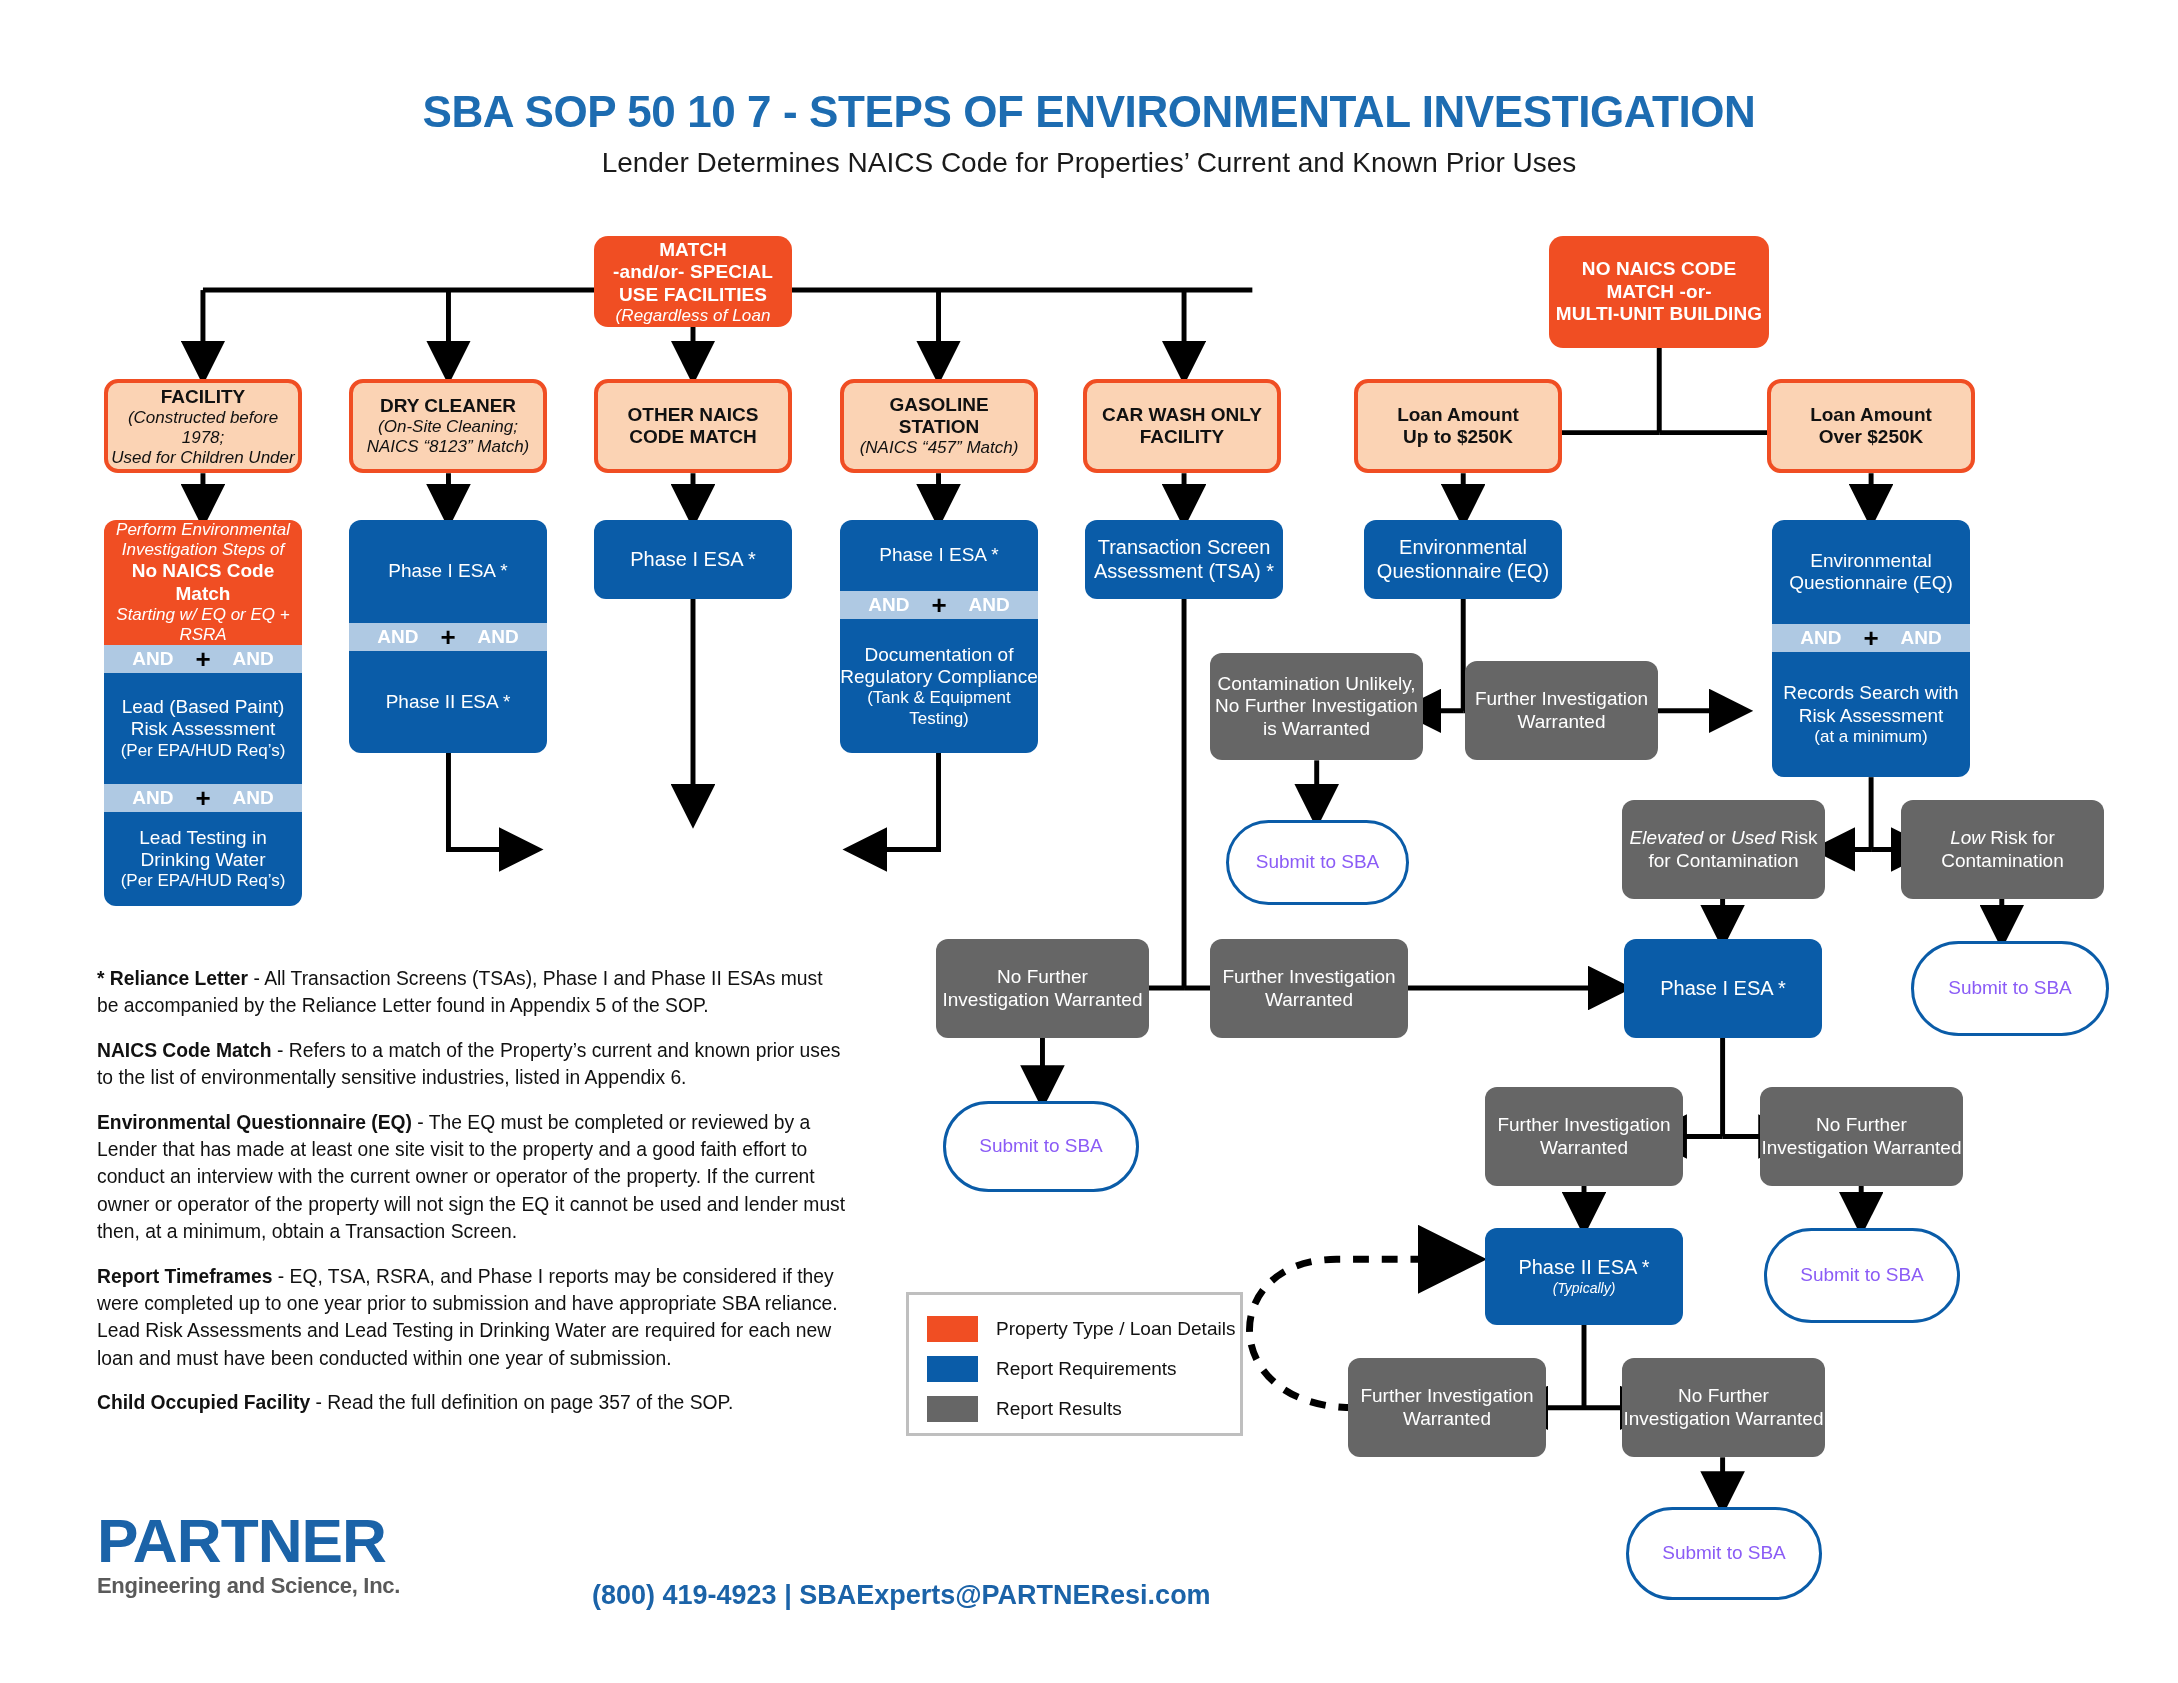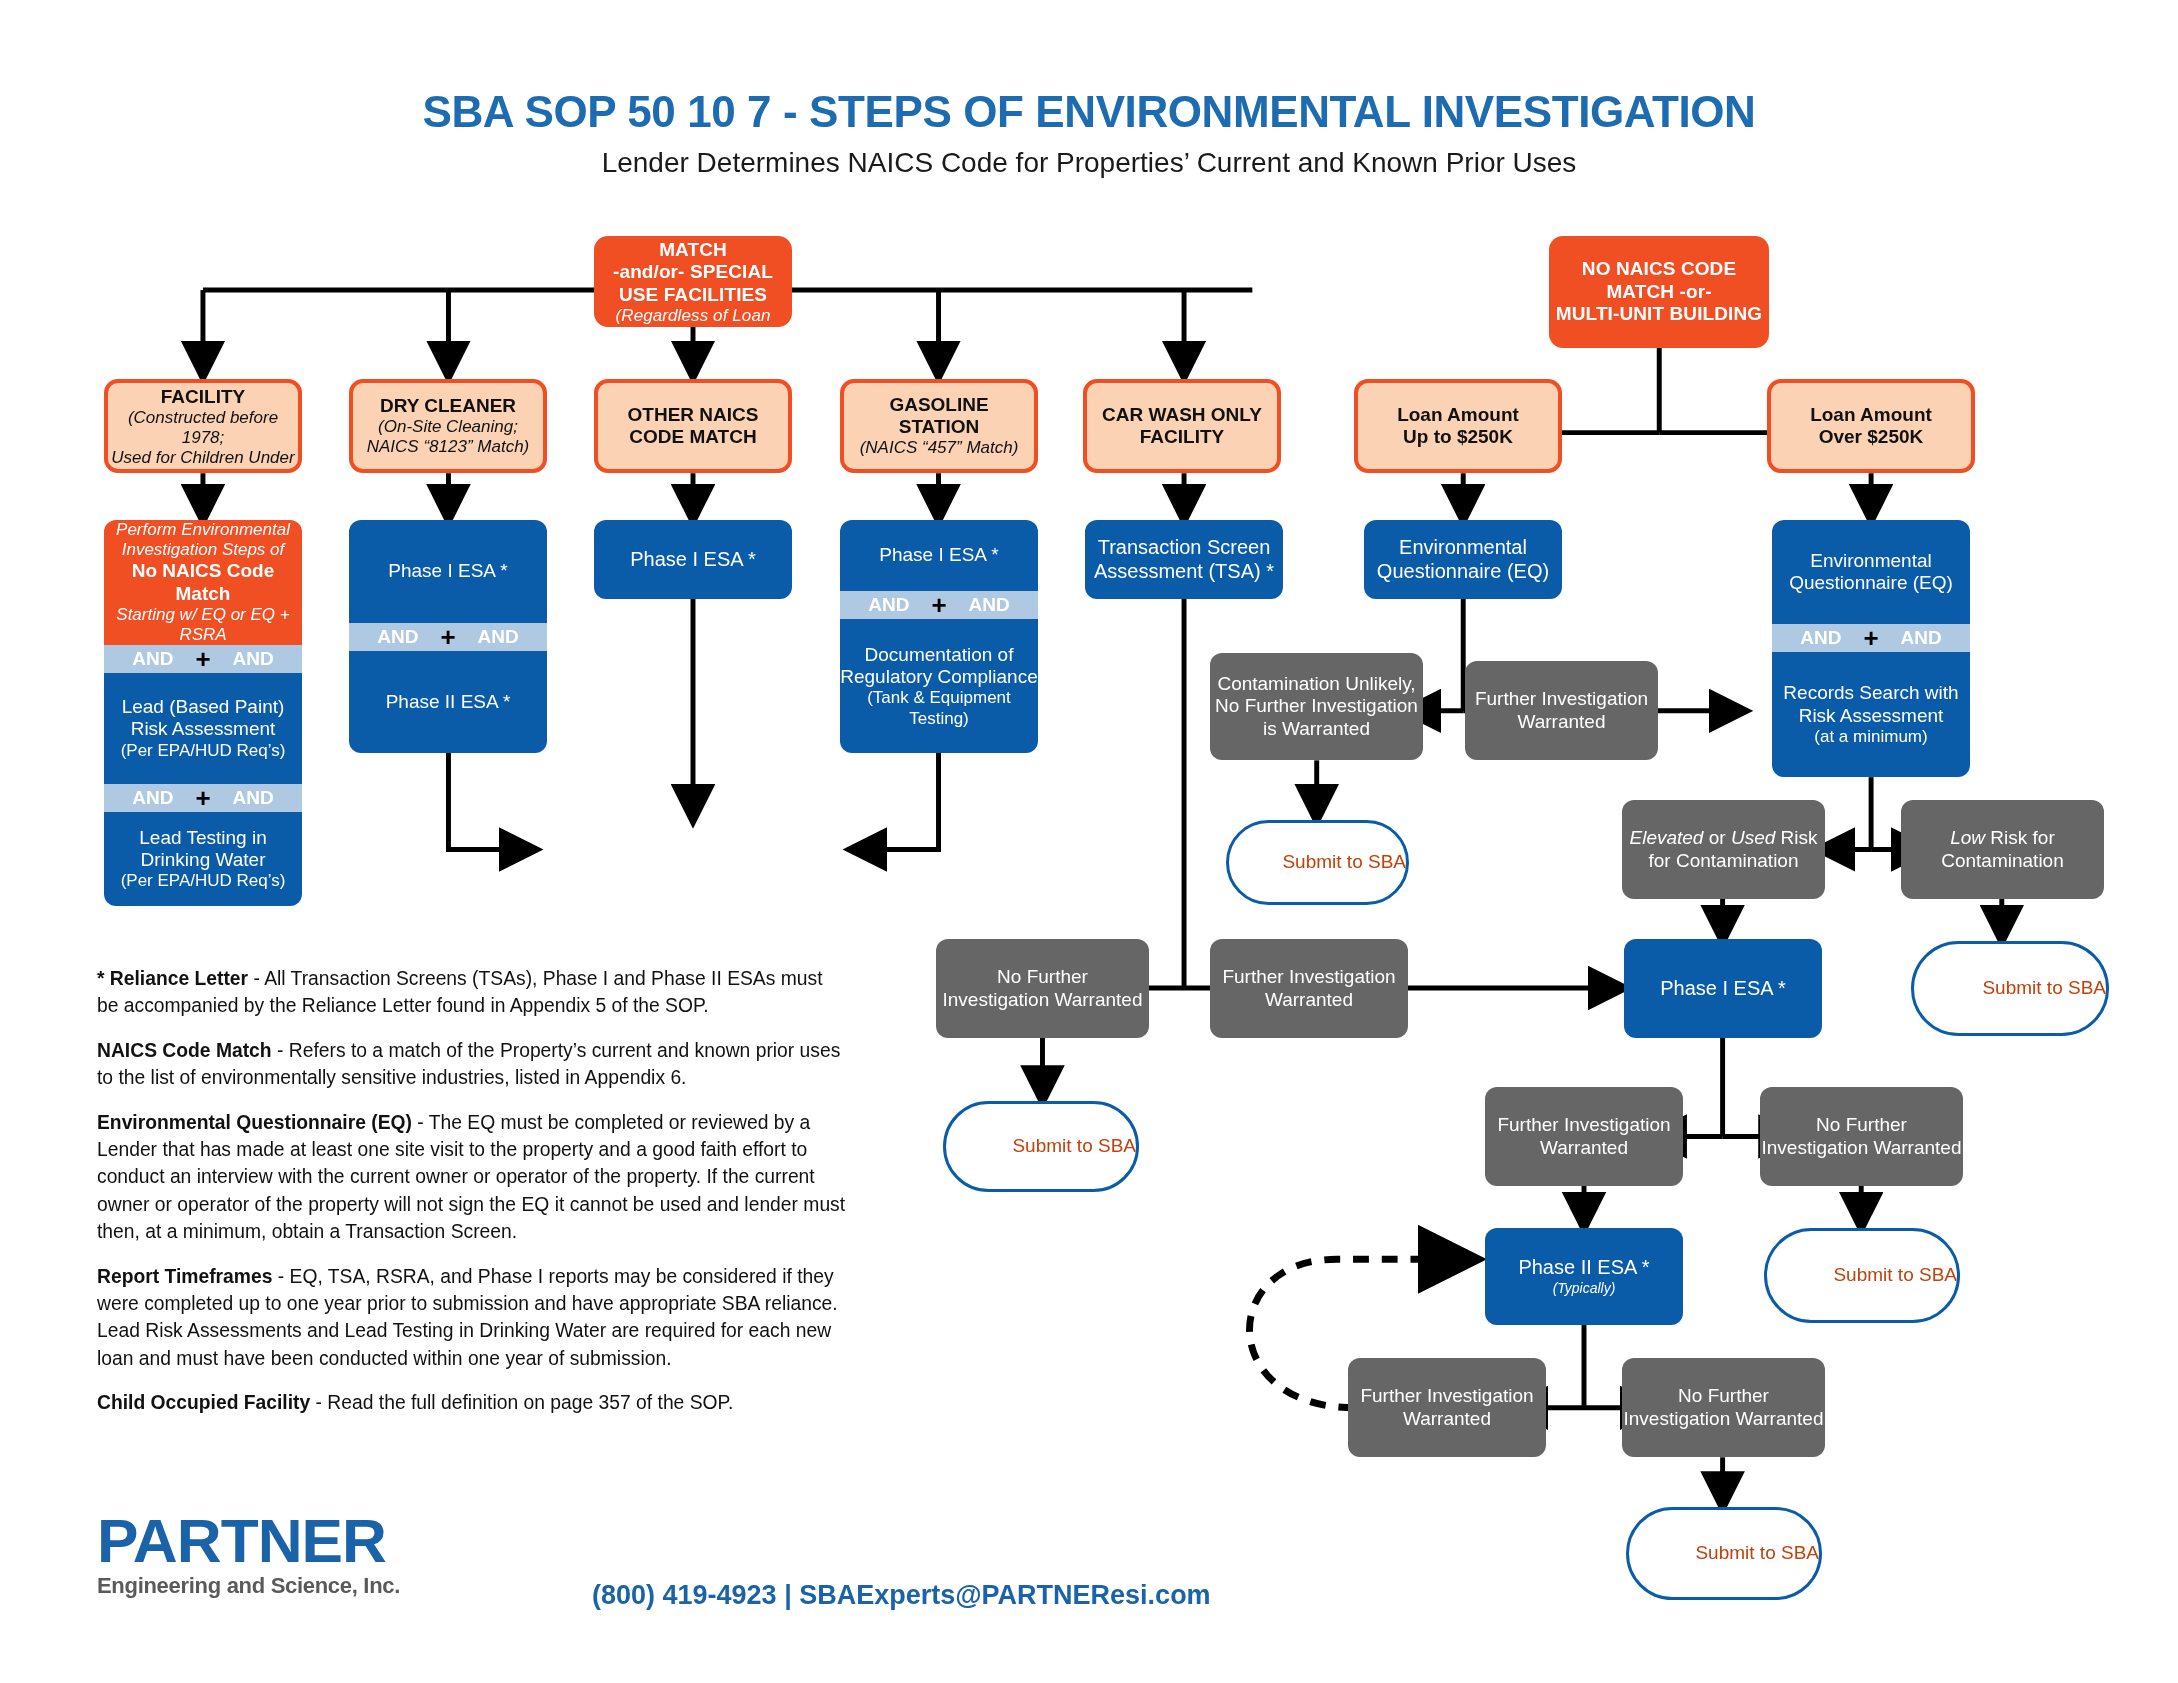--- a/index.html
+++ b/index.html
@@ -26,21 +26,21 @@
   .n-peach .it{font-style:italic;font-weight:normal;font-size:17px;}
 
   
   .n-blue{background:#0A5CA8;color:#ffffff;border-radius:12px;font-size:20px;font-weight:normal;}
   .n-blue .it{font-style:italic;font-size:14px;}
 
   
   .n-grey{background:#666666;color:#ffffff;border-radius:12px;font-size:19px;}
 
   
-  .n-stadium{background:#ffffff;color:#c2410c;border:3px solid #0A5CA8;border-radius:989px;font-size:19px;text-align:right;}
+  .n-stadium{background:#ffffff;color:#8b5cf6;border:3px solid #0A5CA8;border-radius:989px;font-size:19px;}
 
   
   .n-note{background:#ffffff;color:#111111;border:4px solid #0A5CA8;border-radius:14px;font-size:19px;}
   .n-note .hl{color:#0A5CA8;font-weight:bold;}
 
   
   .andband{background:#AFC9E3;color:#ffffff;font-weight:bold;font-size:19px;
            display:flex;align-items:center;justify-content:center;gap:22px;width:100%;height:28px;}
   .andband .plus{color:#000000;font-size:26px;font-weight:bold;line-height:1;}
 
@@ -396,20 +396,34 @@
   </div>
 
   <div id="notes">
       <p><b>* Reliance Letter</b><span> - All Transaction Screens (TSAs), Phase I and Phase II ESAs must be accompanied by the Reliance Letter found in Appendix 5 of the SOP.</span></p>
       <p><b>NAICS Code Match</b><span> - Refers to a match of the Property’s current and known prior uses to the list of environmentally sensitive industries, listed in Appendix 6.</span></p>
       <p><b>Environmental Questionnaire (EQ)</b><span> - The EQ must be completed or reviewed by a Lender that has made at least one site visit to the property and a good faith effort to conduct an interview with the current owner or operator of the property. If the current owner or operator of the property will not sign the EQ it cannot be used and lender must then, at a minimum, obtain a Transaction Screen.</span></p>
       <p><b>Report Timeframes</b><span> - EQ, TSA, RSRA, and Phase I reports may be considered if they were completed up to one year prior to submission and have appropriate SBA reliance. Lead Risk Assessments and Lead Testing in Drinking Water are required for each new loan and must have been conducted within one year of submission.</span></p>
       <p><b>Child Occupied Facility</b><span> - Read the full definition on page 357 of the SOP.</span></p>
     </div>
 
+  <div id="legend">
+      <div class="lg-row">
+        <div class="lg-sw" style="background: rgb(240, 78, 35);"></div>
+        <div class="lg-lbl">Property Type / Loan Details</div>
+      </div>
+      <div class="lg-row">
+        <div class="lg-sw" style="background: rgb(10, 92, 168);"></div>
+        <div class="lg-lbl">Report Requirements</div>
+      </div>
+      <div class="lg-row">
+        <div class="lg-sw" style="background: rgb(102, 102, 102);"></div>
+        <div class="lg-lbl">Report Results</div>
+      </div>
+    </div>
 
   <div id="logo">
     <div class="lg-main">PARTNER</div>
     <div class="lg-sub">Engineering and Science, Inc.</div>
   </div>
   <div id="contact">(800) 419-4923  |  SBAExperts@PARTNEResi.com</div>
 
 </div>
 
 

